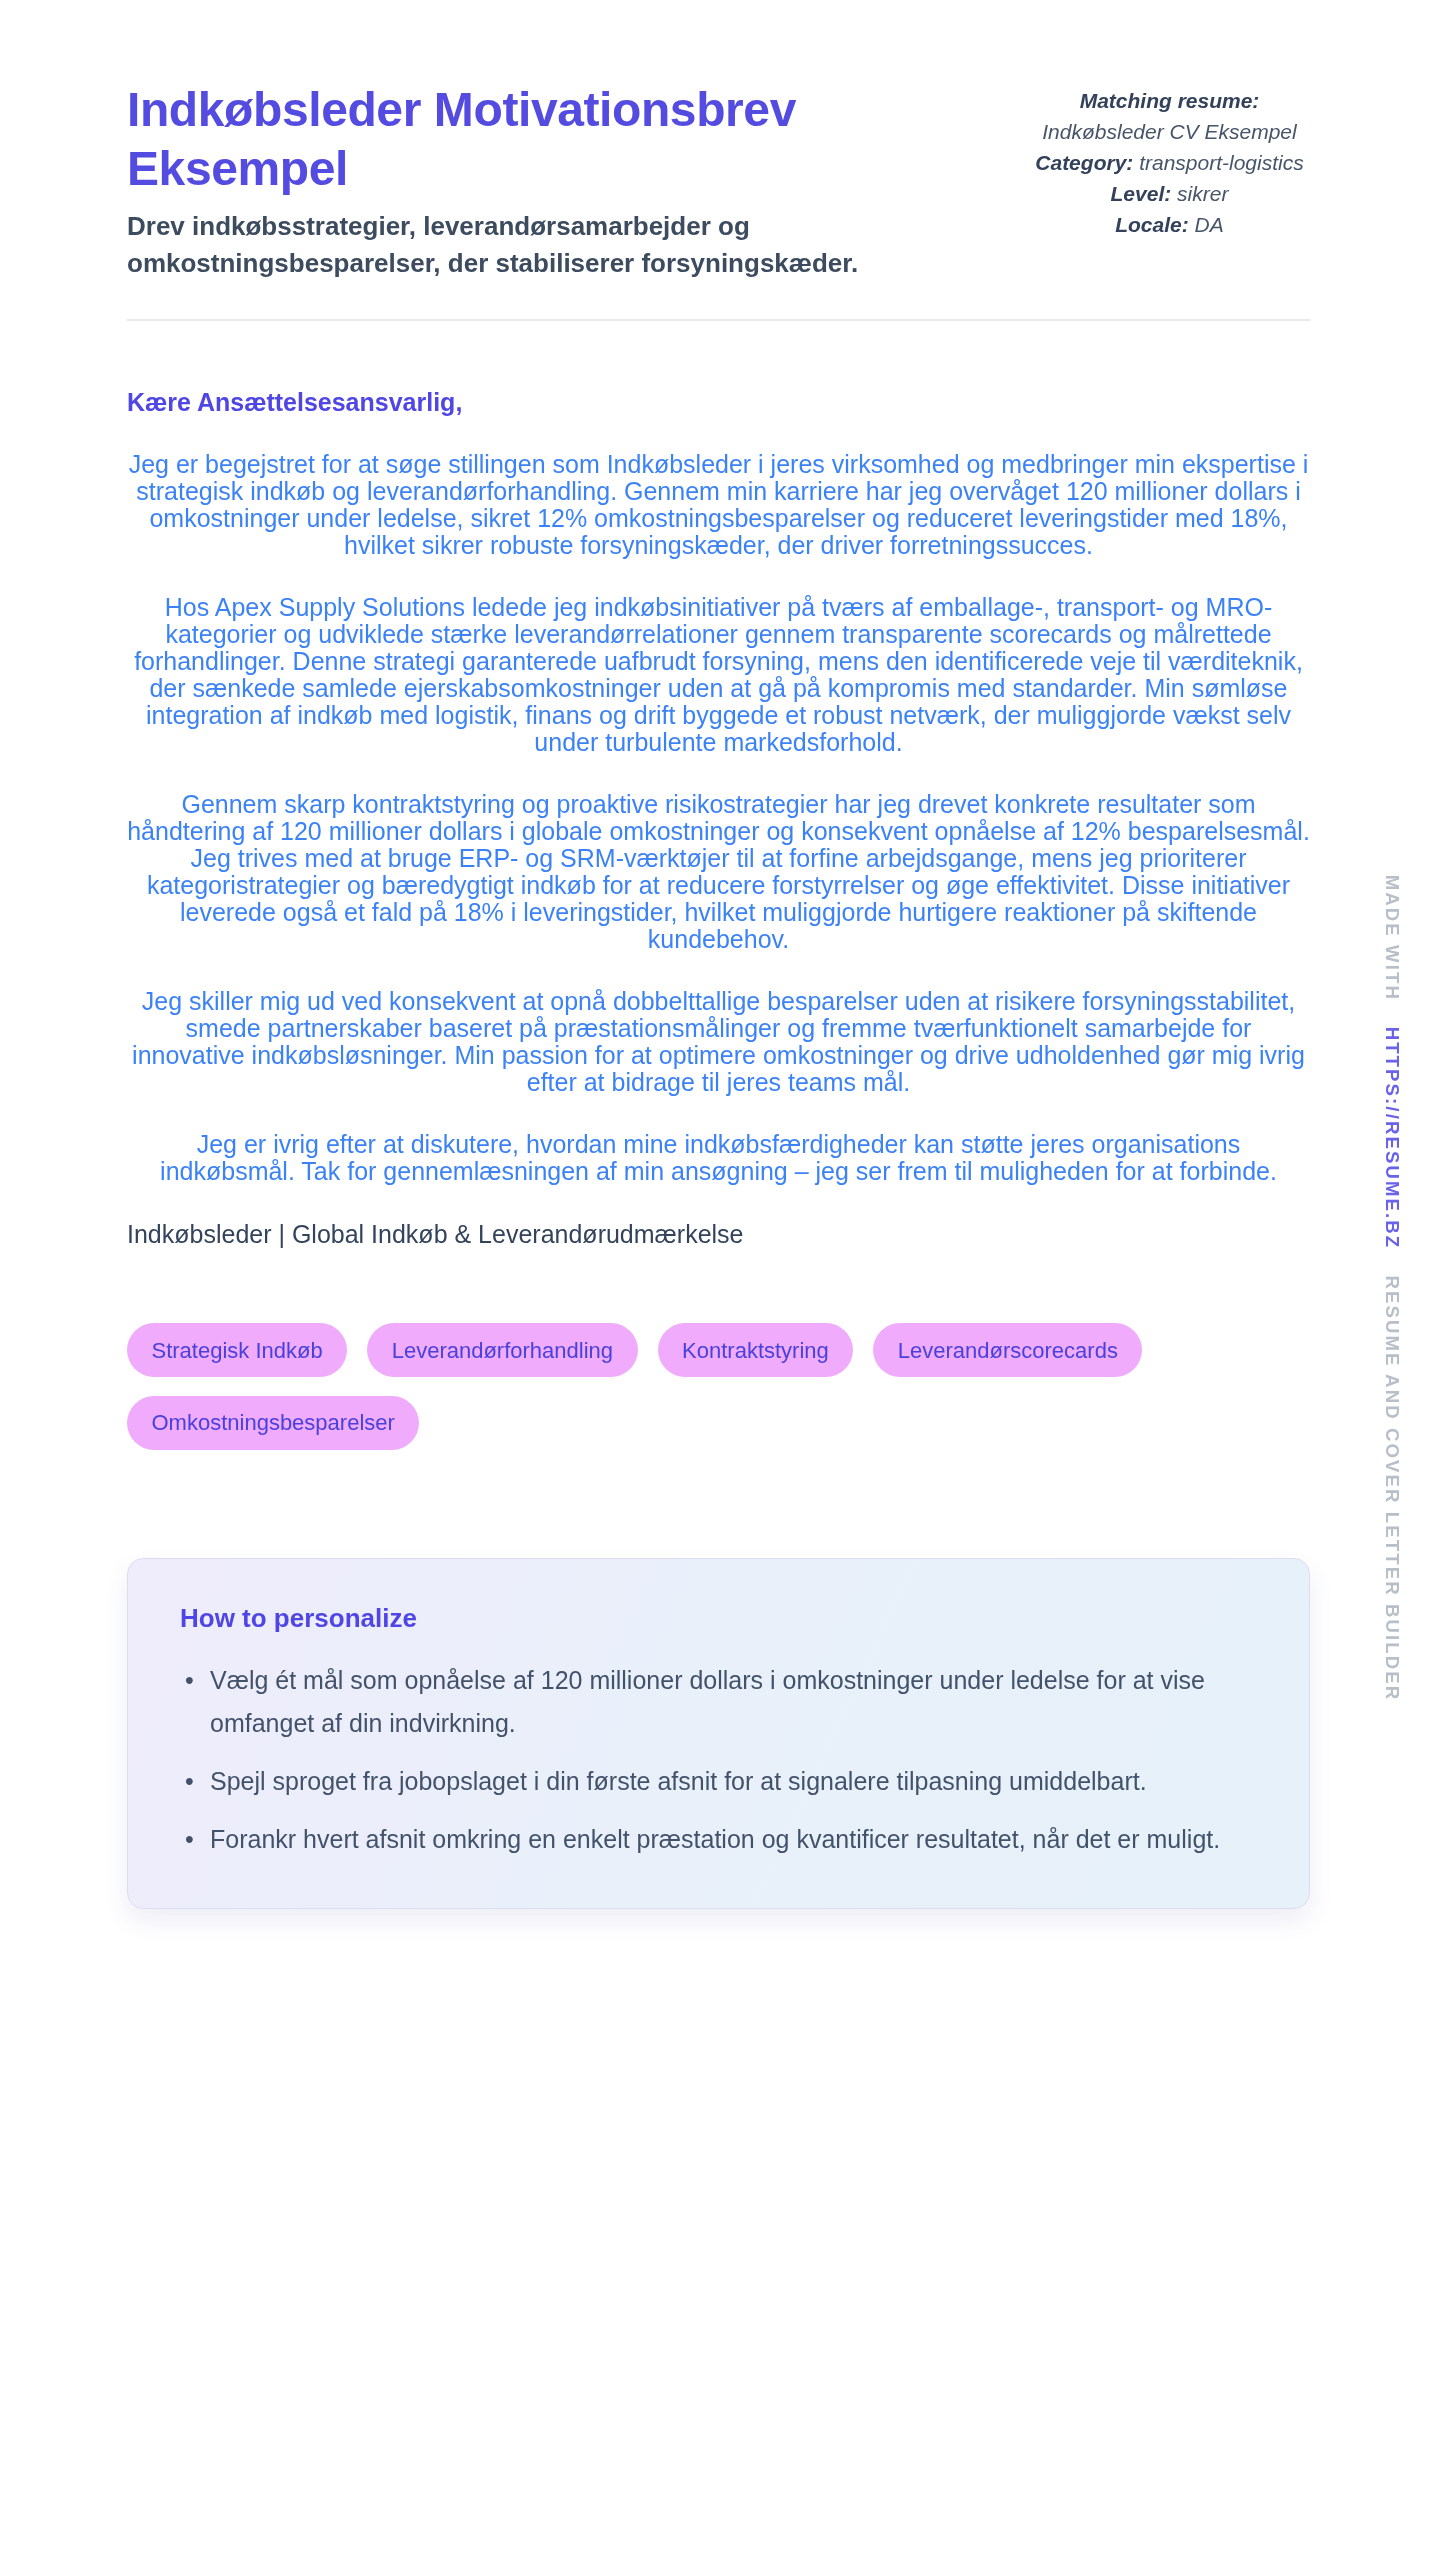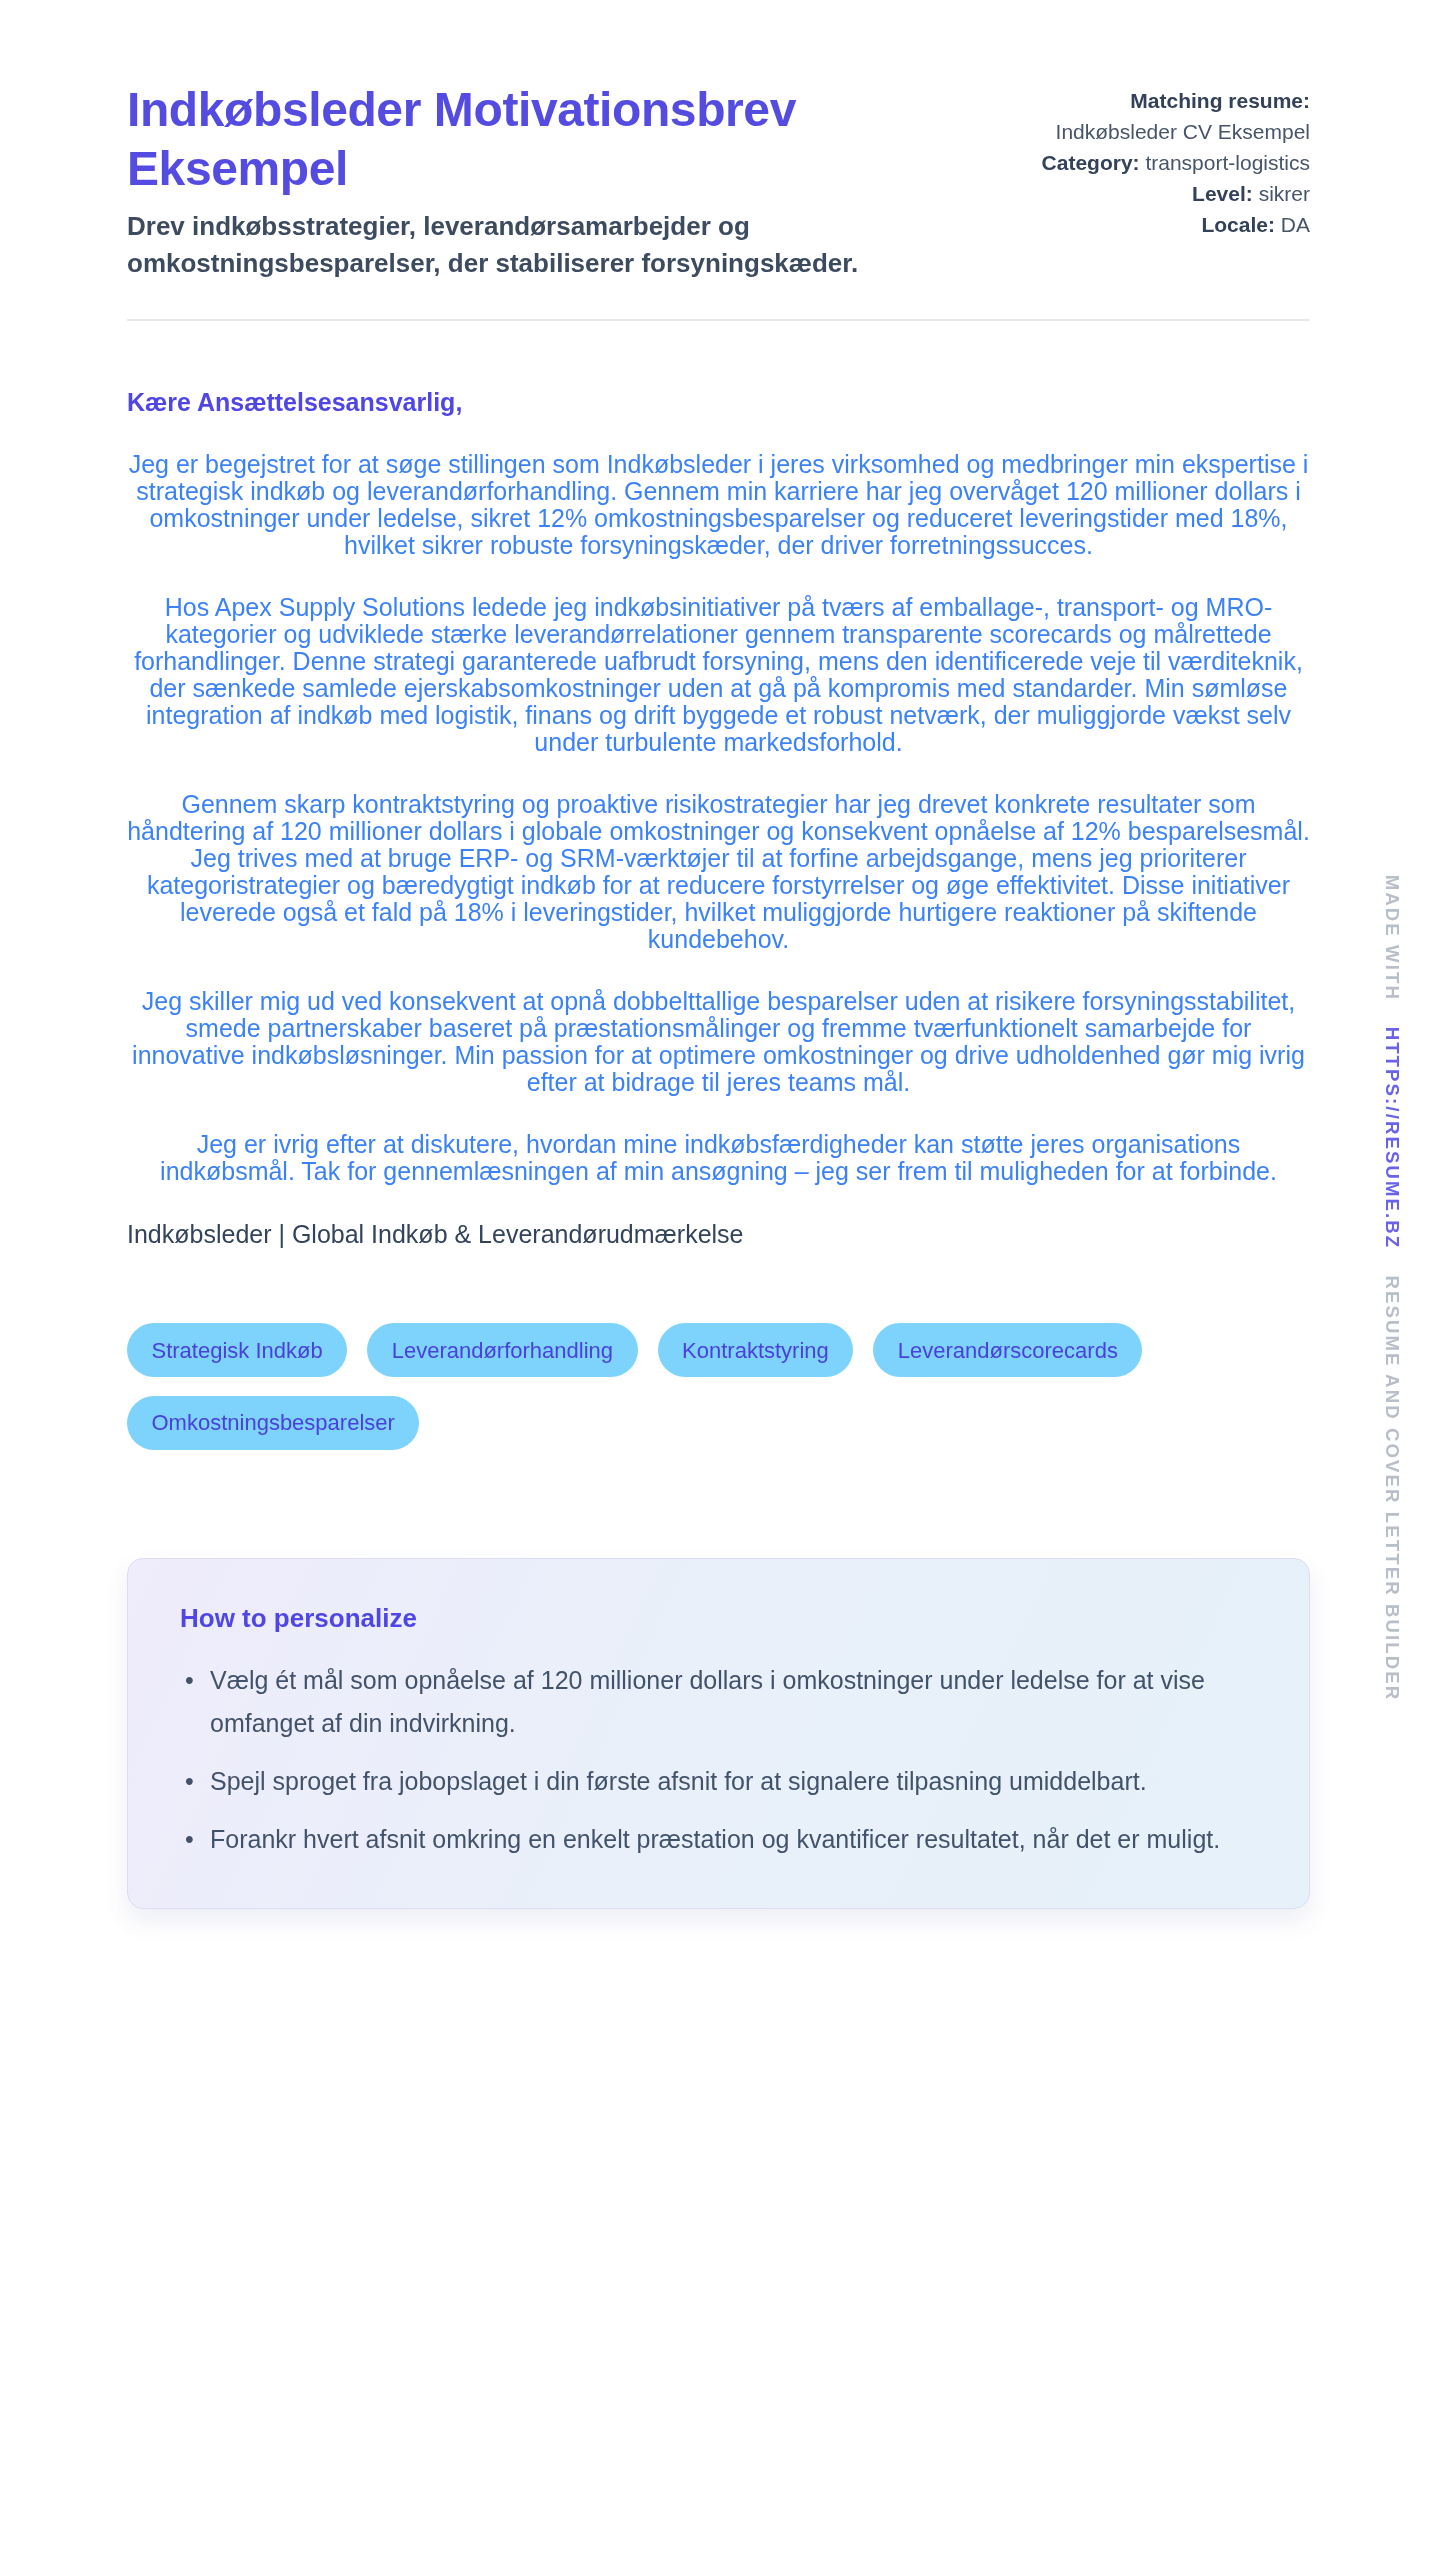--- a/index.html
+++ b/index.html
@@ -35,21 +35,21 @@
   }
   .meta {
     width: 281px;
     flex: 0 0 281px;
     margin-top: 5px;
     text-align: right;
     font-size: 21px;
     line-height: 31px;
     color: #475569;
   }
-  .meta-row { text-align: right; }
+  .meta-row { text-align: center; font-style: italic; }
   .meta-label { font-weight: 700; color: #33415a; }
 
   hr.divider {
     border: none;
     border-top: 2.5px solid #e9e9ec;
     margin-top: 37px;
   }
 
   
   .letter { margin-top: 63px; max-width: 1183px; }
@@ -83,21 +83,21 @@
   
   .tags {
     margin-top: 74px;
     display: flex;
     flex-wrap: wrap;
     gap: 18.6px 20px;
     max-width: 1183px;
   }
   .tag {
     display: inline-block;
-    background: #7dd3fc;
+    background: #f0abfc;
     color: #4a41dd;
     font-size: 22px;
     line-height: 27px;
     padding: 13.5px 24.5px;
     border-radius: 844px;
     white-space: nowrap;
   }
 
   
   .personalize-card {

